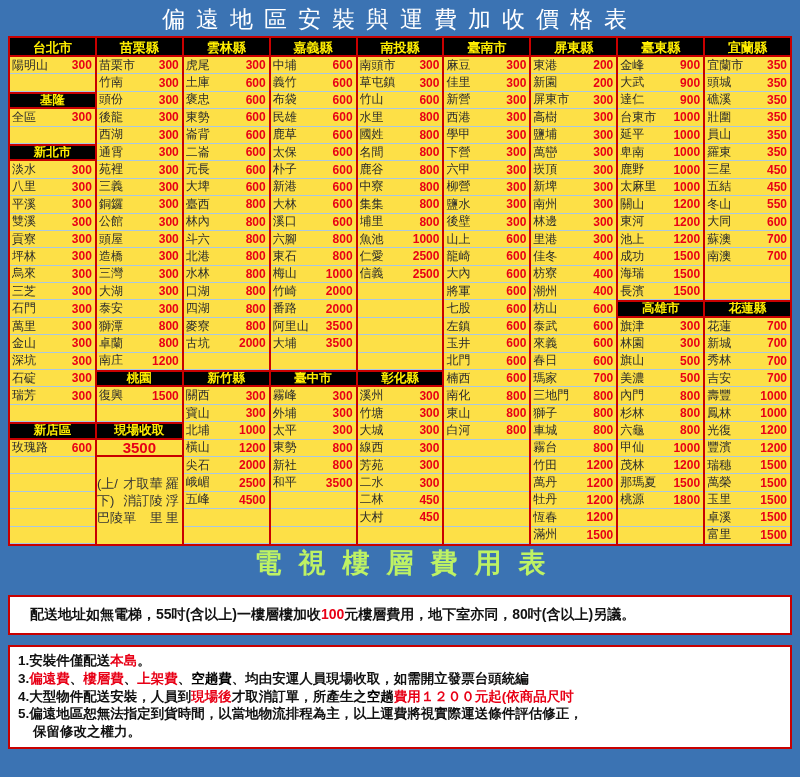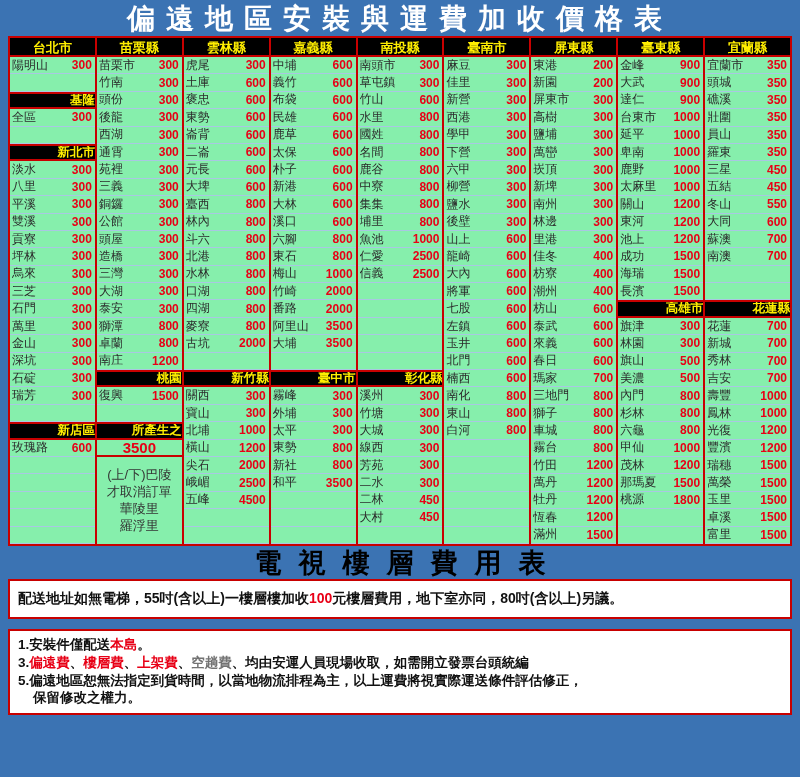--- a/index.html
+++ b/index.html
@@ -4,76 +4,76 @@
 <style>
   :root { --rh: 17.4px; --red: #c80000; --valred: #e80016; }
   * { box-sizing: border-box; }
   html, body { margin: 0; padding: 0; }
   body {
     width: 800px; height: 777px; overflow: hidden;
     background: #3b73b3;
     font-family: "Liberation Sans", sans-serif;
   }
   .main-title {
-    color: #ffffff; font-weight: bold; font-size: 28px;
+    color: #ffffff; font-weight: normal; font-size: 23px;
     letter-spacing: 11px; text-align: center;
     height: 36px; line-height: 38px; white-space: nowrap;
   }
   .fee-table {
     display: flex; margin: 0 8px;
-    border: 2px solid var(--red); background: #86efac;
+    border: 2px solid var(--red); background: #fde047;
   }
   .col { flex: 1 1 0; min-width: 0; border-right: 2px solid var(--red); display: flex; flex-direction: column; }
   .col:last-child { border-right: none; }
   .col-head {
     height: 19px; line-height: 19px; background: #000;
     color: #ffee00; font-weight: bold; font-size: 13px; text-align: center;
     border-bottom: 2px solid var(--red); white-space: nowrap; overflow: hidden;
   }
   .sec-head {
     height: var(--rh); line-height: 13.5px; background: #000;
-    color: #ffee00; font-weight: bold; font-size: 12.5px; text-align: right;
+    color: #ffee00; font-weight: bold; font-size: 12.5px; text-align: center;
     border-top: 2px solid var(--red); border-bottom: 2px solid var(--red);
     white-space: nowrap; overflow: hidden;
   }
   .row {
     height: var(--rh); border-bottom: 1px solid #a9c7e2;
     display: flex; justify-content: space-between; align-items: center;
     padding: 0 3px 0 2px; font-size: 12px; overflow: hidden;
   }
   .nm { color: #2b2b2b; white-space: nowrap; overflow: hidden; }
   .vl { color: var(--valred); font-weight: bold; white-space: nowrap; }
   .big {
     height: var(--rh); line-height: 15.5px; text-align: center;
     color: var(--valred); font-weight: bold; font-size: 15px;
     border-bottom: 2px solid var(--red);
   }
   .multi {
-    display: flex; flex-direction: column; justify-content: center; align-items: center;
+    display: flex; flex-direction: row; justify-content: center; align-items: center;
     color: #333; font-size: 13px; line-height: 17px; overflow: hidden;
   }
   .tv-title {
-    color: #000000; font-weight: bold; font-size: 27px;
+    color: #bef264; font-weight: bold; font-size: 27px;
     letter-spacing: 17px; text-align: center; padding-left: 17px;
-    height: 33px; line-height: 34px; white-space: nowrap;
+    height: 49px; line-height: 34px; white-space: nowrap;
   }
   .fee-box {
     margin: 0 8px; border: 2px solid var(--red); background: #ffffff;
-    padding: 9px 8px; font-size: 14px; font-weight: bold; color: #111;
+    padding: 9px 20px; font-size: 14px; font-weight: bold; color: #111;
     white-space: nowrap; overflow: hidden;
   }
   .notes-box {
     margin: 10px 8px 0; border: 2px solid var(--red); background: #ffffff;
     padding: 5px 8px 6px; font-size: 13.5px; font-weight: bold; color: #111;
   }
   .note-line { line-height: 17.8px; white-space: nowrap; overflow: hidden; }
   .cont { padding-left: 15px; }
   .seg-k { color: #111; }
   .seg-r { color: var(--valred); }
-  .seg-p { color: #737373; }
+  .seg-p { color: #000000; }
 </style>
 </head>
 <body>
 
 <div>
   <div class="main-title">偏遠地區安裝與運費加收價格表</div>
   <div class="fee-table">
       <div class="col">
         <div class="col-head">台北市</div>
         <div class="row">
@@ -229,21 +229,21 @@
         <div class="row">
           <span class="nm">南庄</span>
           <span class="vl">1200</span>
         </div>
         <div class="sec-head">桃園</div>
         <div class="row">
           <span class="nm">復興</span>
           <span class="vl">1500</span>
         </div>
         <div class="row"></div>
-        <div class="sec-head">所產生之</div>
+        <div class="sec-head">現場收取</div>
         <div class="big">3500</div>
         <div class="multi" style="height: calc(var(--rh) * 5);">
           <div>(上/下)巴陵</div>
           <div>才取消訂單</div>
           <div>華陵里</div>
           <div>羅浮里</div>
         </div>
       </div>
       <div class="col">
         <div class="col-head">雲林縣</div>
@@ -973,16 +973,17 @@
   <div class="tv-title">電視樓層費用表</div>
   <div class="fee-box">
     <span><span class="seg-k">配送地址如無電梯，55吋(含以上)一樓層樓加收</span><span class="seg-r">100</span><span class="seg-k">元樓層費用，地下室亦同，80吋(含以上)另議。</span></span>
   </div>
 </div>
 
 <div class="notes-box">
   <div>
       <div class="note-line"><span class="seg-k">1.安裝件僅配送</span><span class="seg-r">本島</span><span class="seg-k">。</span></div>
       <div class="note-line"><span class="seg-k">3.</span><span class="seg-r">偏遠費</span><span class="seg-k">、</span><span class="seg-r">樓層費</span><span class="seg-k">、</span><span class="seg-r">上架費</span><span class="seg-k">、</span><span class="seg-p">空趟費</span><span class="seg-k">、均由安運人員現場收取，如需開立發票台頭統編</span></div>
+      <div class="note-line"><span class="seg-k">4.大型物件配送安裝，人員到</span><span class="seg-r">現場後</span><span class="seg-k">才取消訂單，所產生之</span><span class="seg-p">空趟</span><span class="seg-r">費用１２００元起(依商品尺吋</span></div>
       <div class="note-line"><span class="seg-k">5.偏遠地區恕無法指定到貨時間，以當地物流排程為主，以上運費將視實際運送條件評估修正，</span></div>
       <div class="note-line cont"><span class="seg-k">保留修改之權力。</span></div>
     </div>
 </div>
 
 </body></html>

